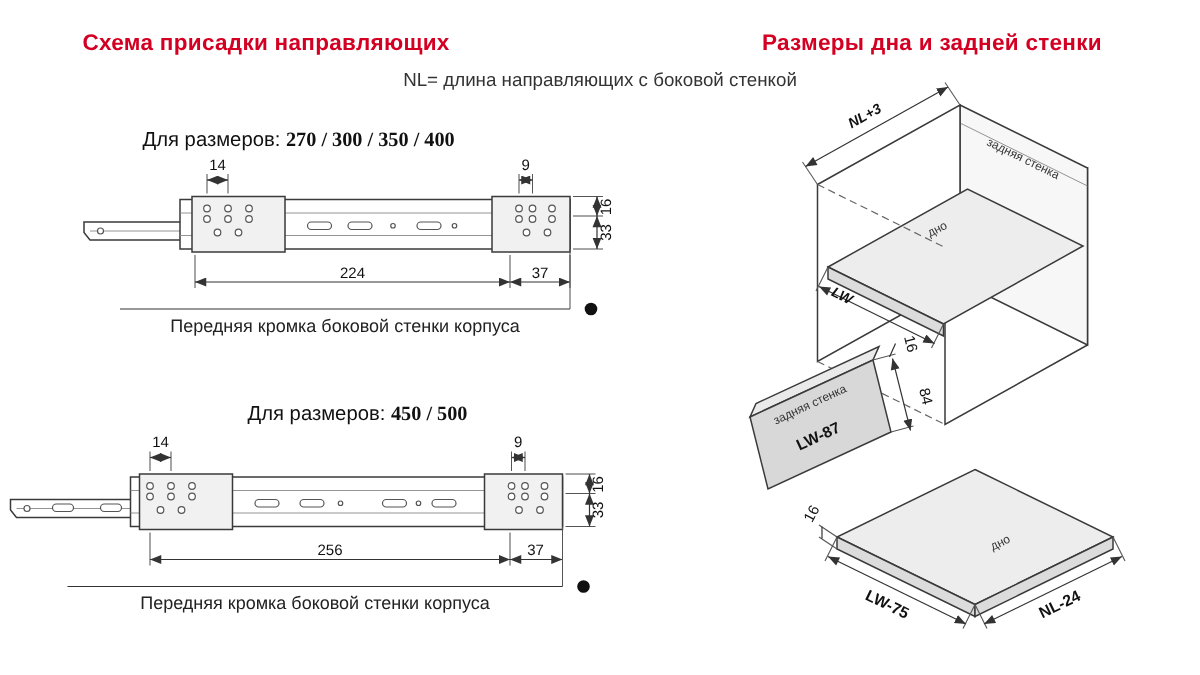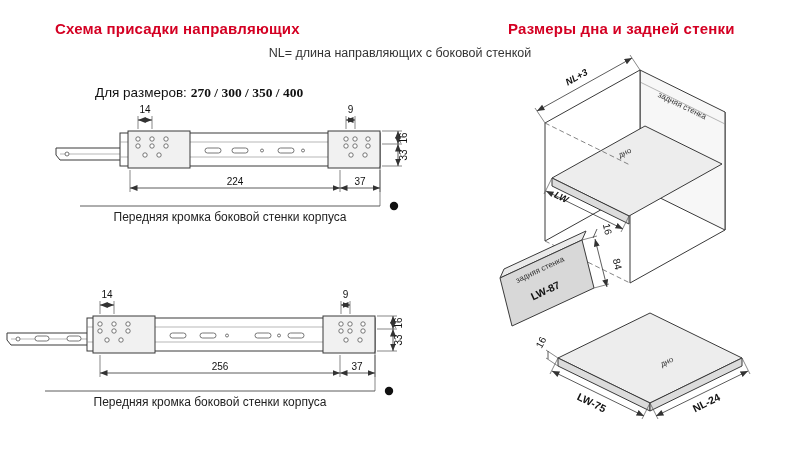--- a/index.html
+++ b/index.html
@@ -116,20 +116,23 @@
       <text class="dim" x="310" y="87" text-anchor="middle">37</text>
     </g>
     <g>
       <line class="ext" x1="330" y1="68" x2="330" y2="108"></line>
       <line class="dim-line" x1="30" y1="108" x2="330" y2="108"></line>
       <circle cx="344" cy="108" r="4.2" fill="#111"></circle>
       <text class="lbl" x="180" y="123" text-anchor="middle">Передняя кромка боковой стенки корпуса</text>
     </g>
   </svg>
 
+  <div class="diagram-title" style="left:165px;top:268px">
+    <span>Для размеров: </span><strong>450 / 500</strong>
+  </div>
 
   <svg style="left:5px;top:283px" width="445" height="140" viewBox="0 0 445 140">
     <g>
       <polygon class="part" points="2,50 108,50 108,62 6,62 2,57"></polygon>
       <line class="thin" x1="6" y1="56" x2="108" y2="56"></line>
       <circle class="hole" cx="13" cy="56" r="2"></circle>
       <rect class="slot" x="30" y="53" width="14" height="5" rx="2.5"></rect>
       <rect class="slot" x="62" y="53" width="14" height="5" rx="2.5"></rect>
       <rect class="part" x="82" y="35" width="288" height="33"></rect>
       <line class="thin" x1="82" y1="44" x2="370" y2="44"></line>

